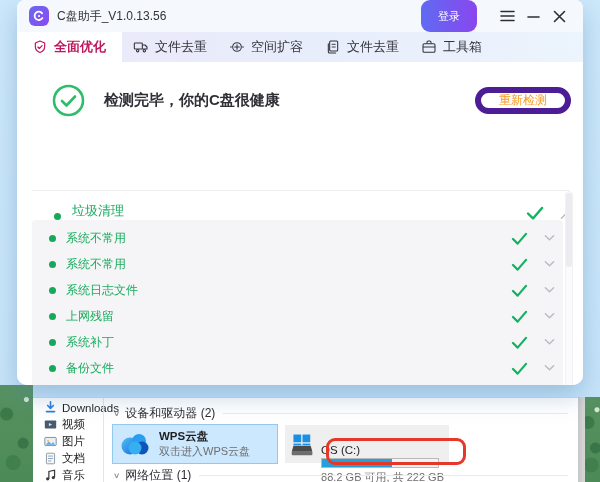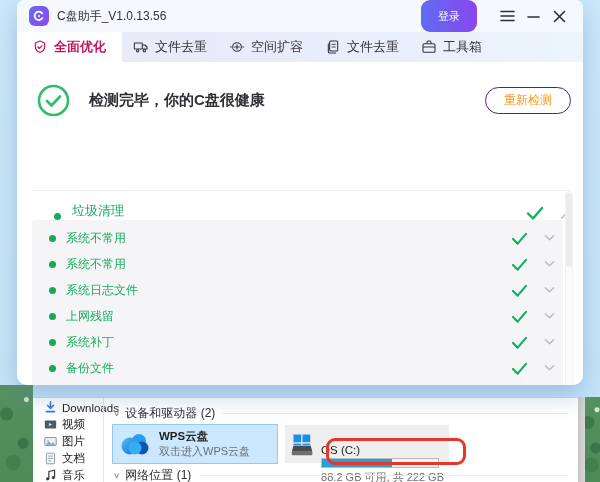--- a/index.html
+++ b/index.html
@@ -64,24 +64,24 @@
       color:#2e2e34; margin-left:2px; cursor:pointer; background:none; border:none; }
 
   .tabbar { height:30px; display:flex;
       background:linear-gradient(90deg,#eae8fa 0%,#e8eefb 60%,#ecf4fd 100%); }
   .tab { display:flex; align-items:center; gap:6px; padding:0 11px; font-size:13px;
       color:#33333a; cursor:pointer; }
   .tab.active { background:#fff; color:#be185d; padding:0 16px 0 15px; font-weight:bold; }
   .tab svg { flex:0 0 auto; }
 
   .content { position:relative; height:323px; background:#fff; }
-  .status-row { display:flex; align-items:center; height:62px; padding:14px 12px 0 20px; }
+  .status-row { display:flex; align-items:center; height:62px; padding:14px 12px 0 35px; }
   .status-text { margin-left:19px; font-size:15px; font-weight:bold; color:#2f2f36; }
   .rescan { margin-left:auto; height:27px; padding:0 18px; border-radius:14px;
-      border:1px solid #4c1d95; background:#fff; color:#f59a23; font-size:12px;
+      border:6px solid #4c1d95; background:#fff; color:#f59a23; font-size:12px;
       display:flex; align-items:center; cursor:pointer; }
   .divider { position:absolute; left:15px; right:14px; top:128px; border-top:1px solid #ededf1; }
 
   .group-row { position:absolute; top:129px; left:31px; width:531px; height:29px;
       display:flex; align-items:flex-end; padding:0 8px 0 6px; cursor:pointer; }
   .dot { width:7px; height:7px; border-radius:50%; background:#18a85c; flex:0 0 auto; }
   .g-label { margin-left:11px; font-size:13px; color:#18a85c; }
   .row-check { margin-left:auto; flex:0 0 auto; }
   .row-chev { margin-left:16px; flex:0 0 auto; color:#b9bcc2; }
 

